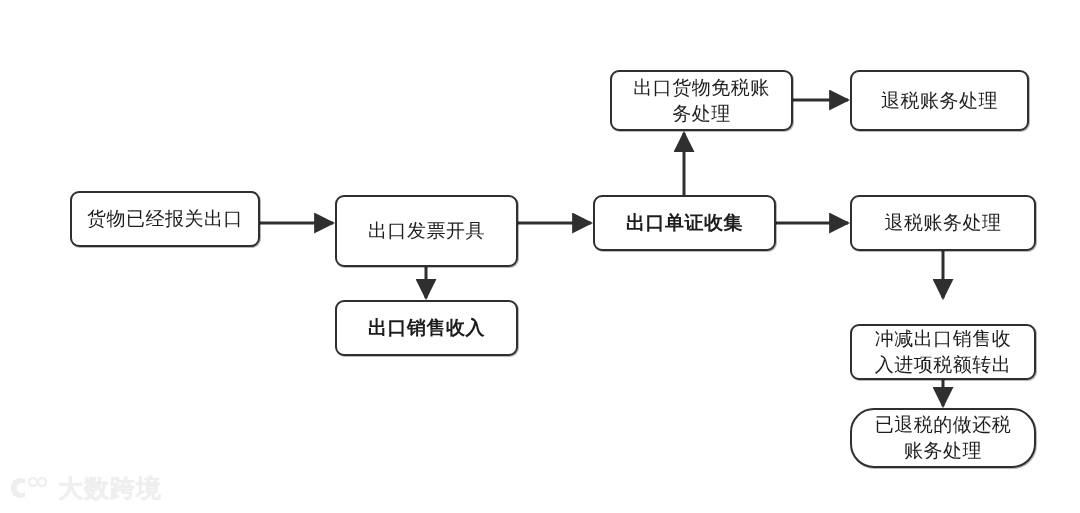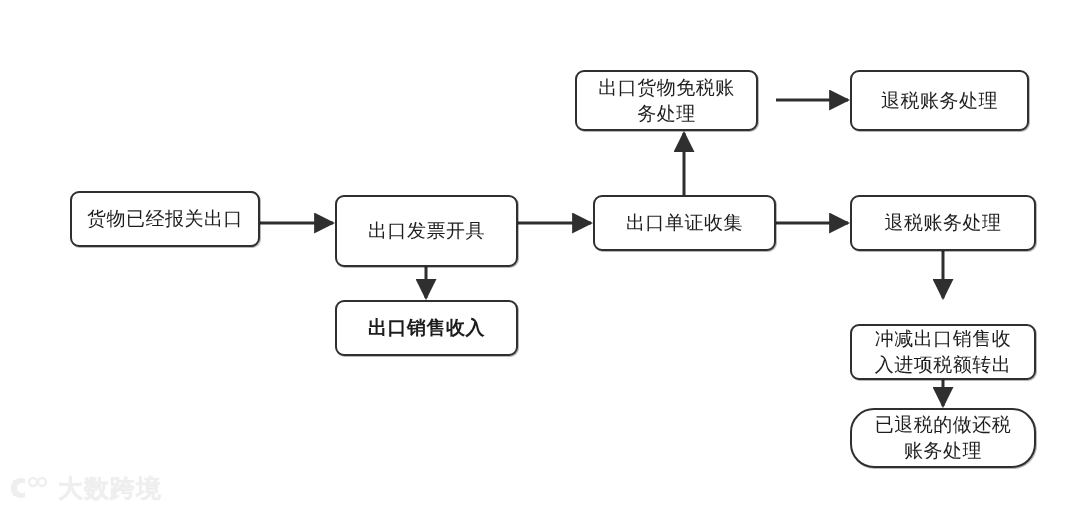--- a/index.html
+++ b/index.html
@@ -38,23 +38,23 @@
     white-space: pre-line;
     box-shadow: 1px 1px 0 rgba(0,0,0,0.28);
   }
   .node-label {
     display: block;
     white-space: pre-line;
   }
   
   #node-goods-declared      { left: 70px;  top: 191px; width: 190px; height: 56px; }
   #node-export-invoice      { left: 335px; top: 195px; width: 183px; height: 72px; }
-  #node-doc-collection      { left: 593px; top: 195px; width: 183px; height: 56px; }
+  #node-doc-collection      { left: 593px; top: 195px; width: 183px; height: 56px; font-weight: bold; }
   #node-return-or-domestic  { left: 850px; top: 195px; width: 186px; height: 56px; }
-  #node-duty-free-account   { left: 575px; top: 70px;  width: 183px; height: 61px; }
+  #node-duty-free-account   { left: 610px; top: 70px;  width: 183px; height: 61px; }
   #node-refund-accounting   { left: 850px; top: 70px;  width: 179px; height: 61px; }
   #node-export-revenue      { left: 335px; top: 300px; width: 183px; height: 56px; font-weight: bold; }
   #node-offset-revenue      { left: 850px; top: 300px; width: 186px; height: 56px; margin-top: 24px; }
   #node-repay-tax-account   { left: 850px; top: 408px; width: 186px; height: 60px; border-radius: 24px; }
 
   
   #watermark {
     position: absolute;
     left: 10px;
     top: 470px;

